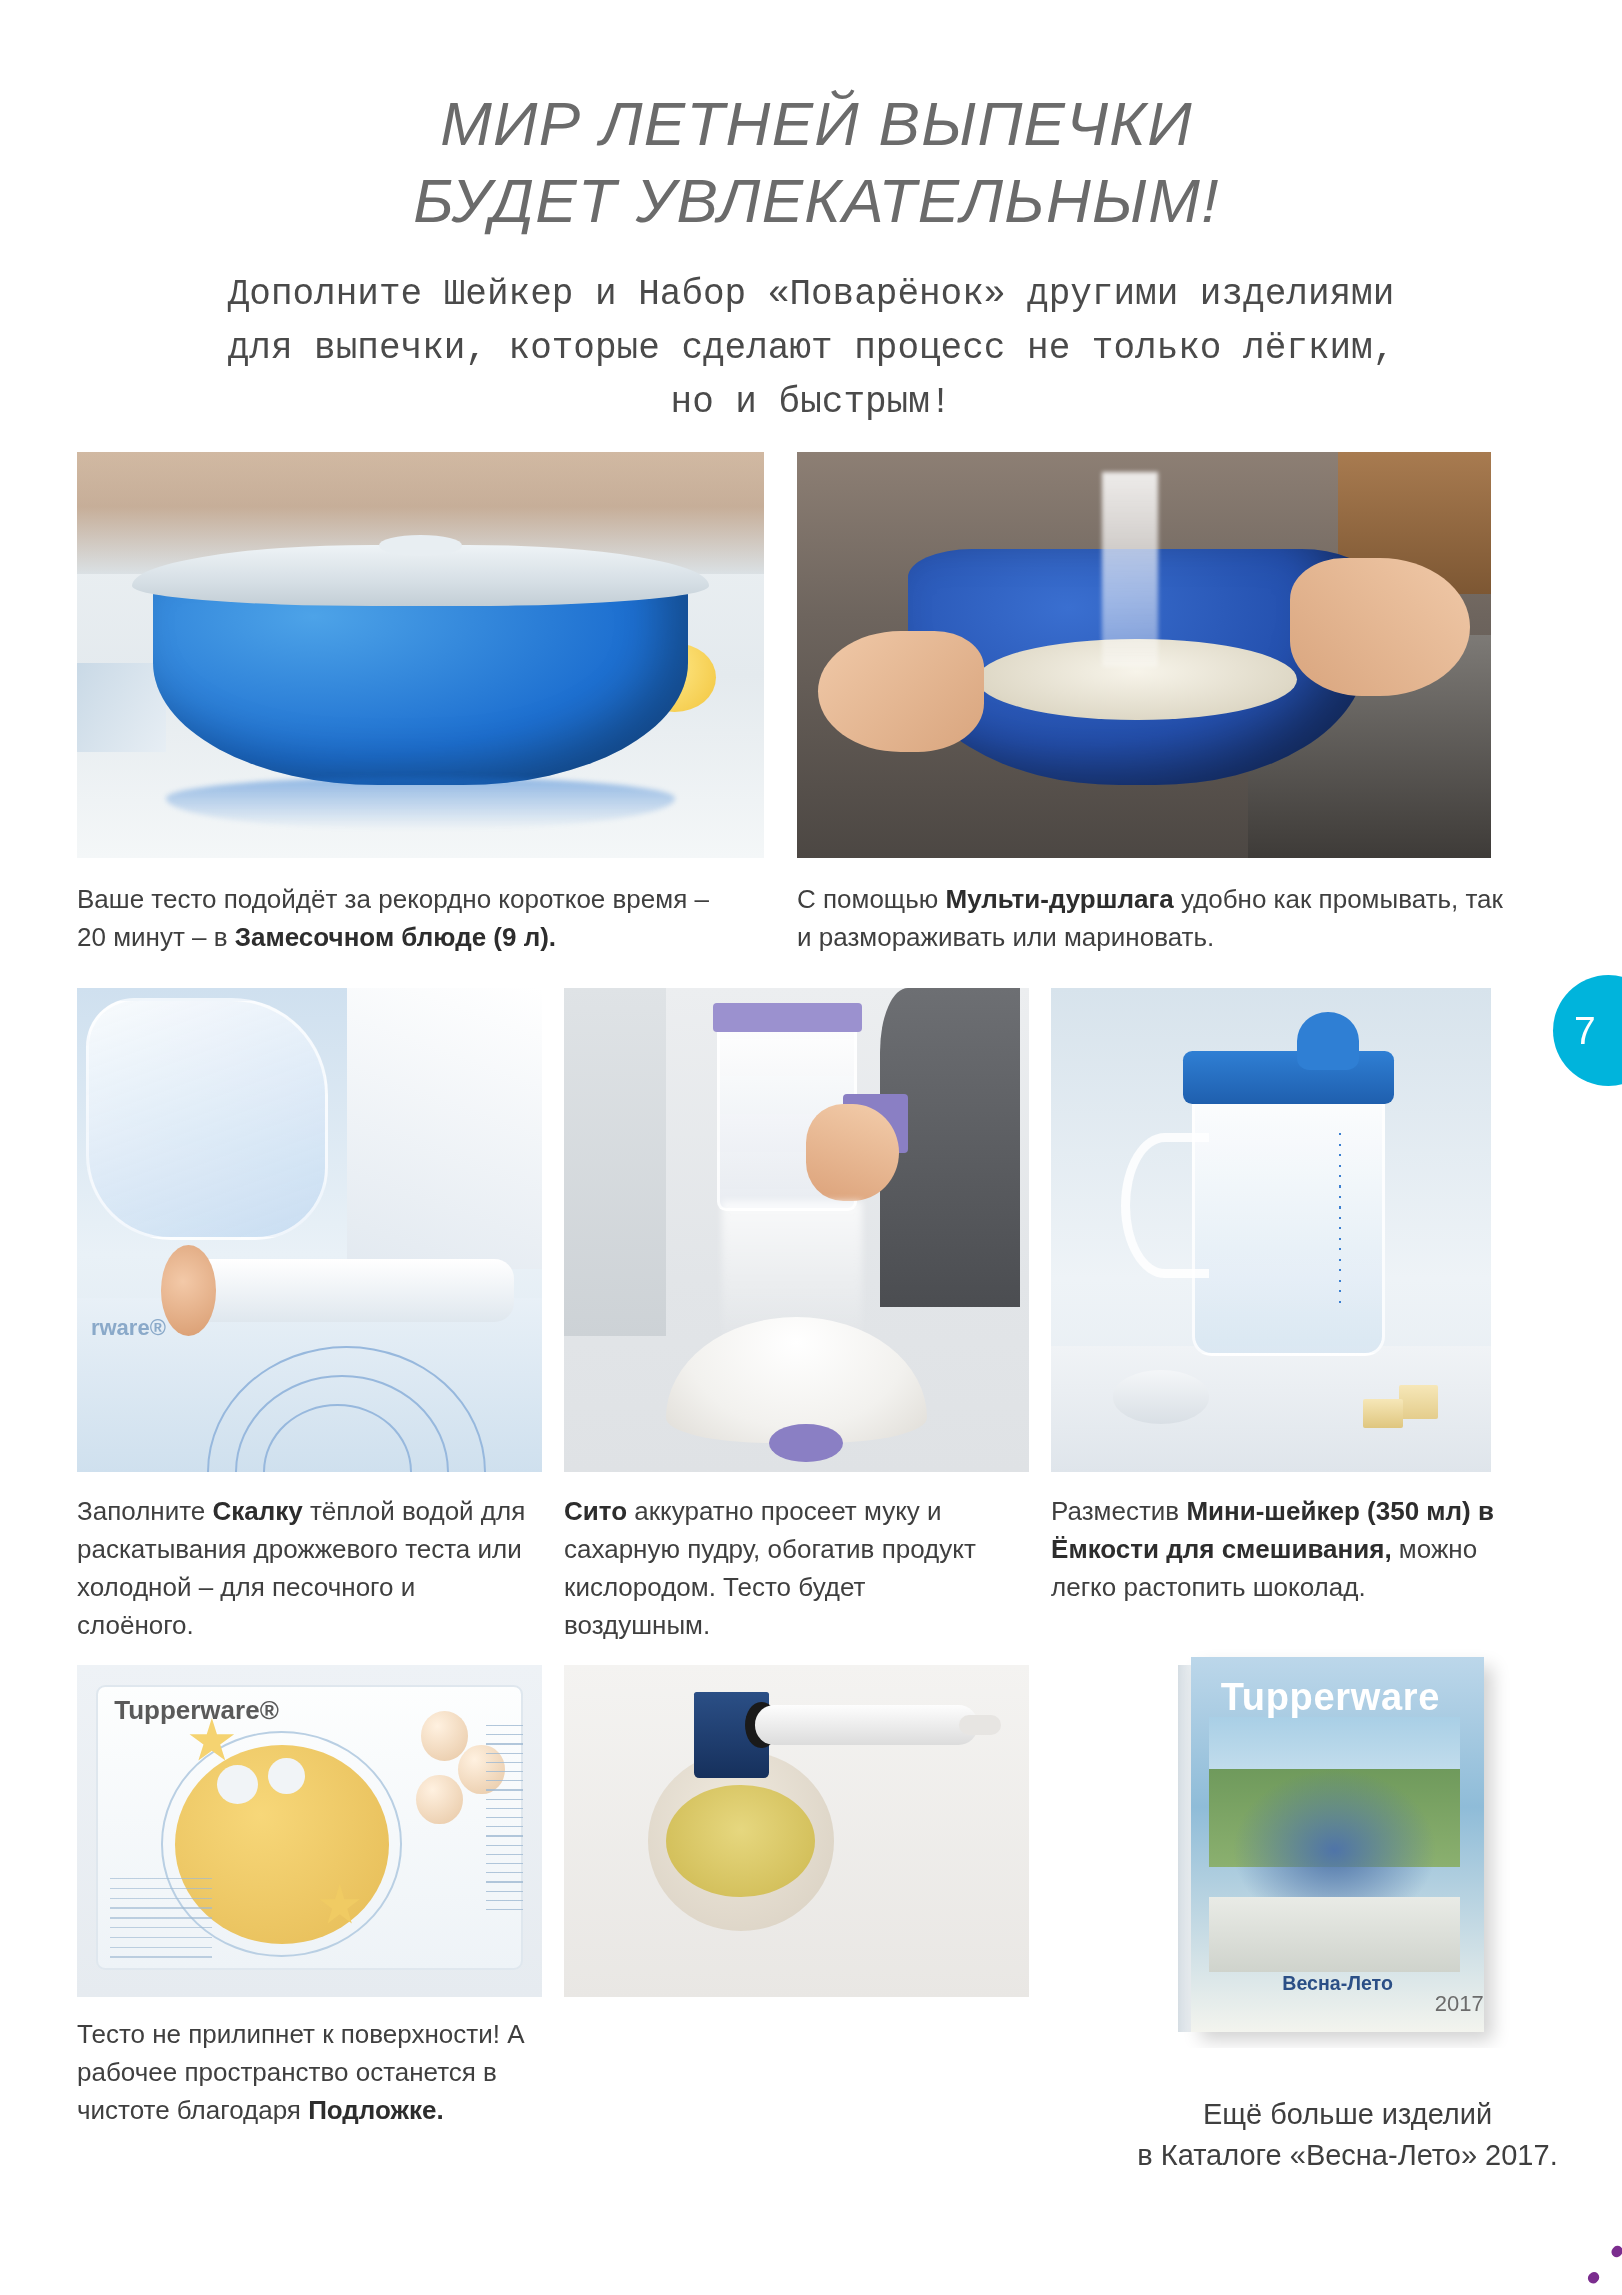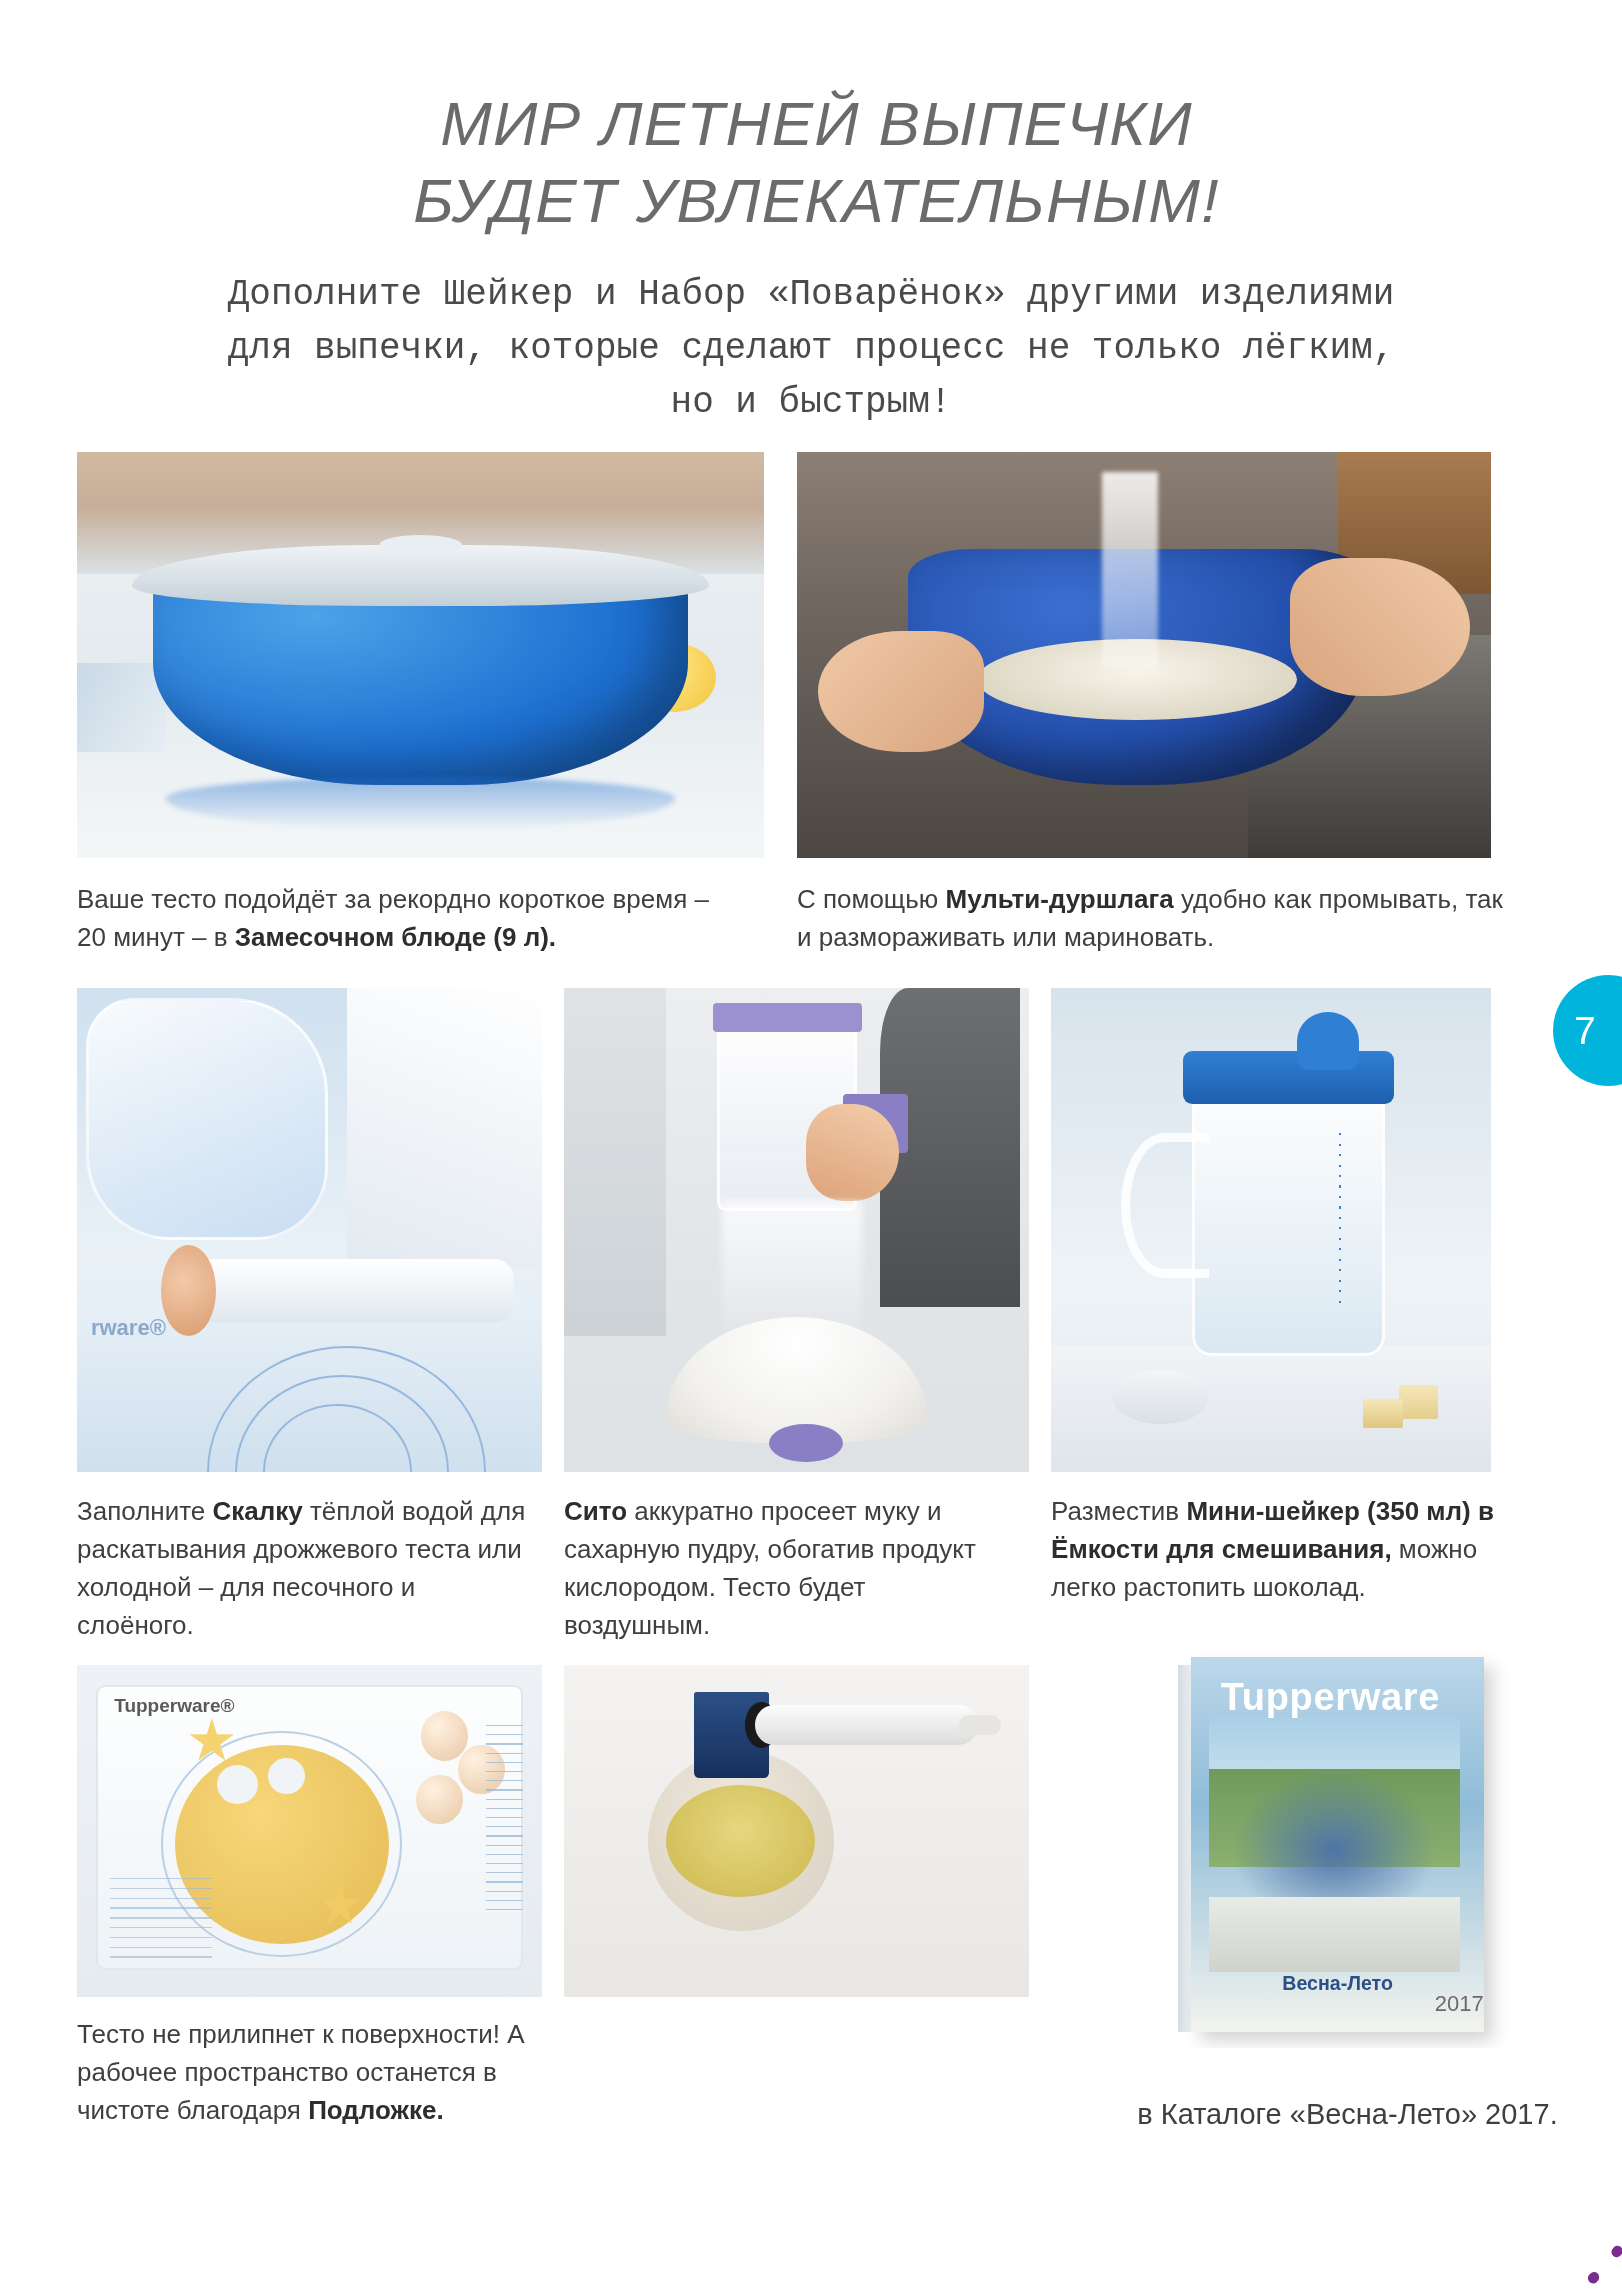--- a/index.html
+++ b/index.html
@@ -283,21 +283,21 @@
     background:#f5d371; clip-path:polygon(50% 0,61% 35%,98% 35%,68% 57%,79% 91%,50% 70%,21% 91%,32% 57%,2% 35%,39% 35%); }
   .p6-star2 { position:absolute; left:52%; top:66%; width:9%; height:13%;
     background:#f0cb63; clip-path:polygon(50% 0,61% 35%,98% 35%,68% 57%,79% 91%,50% 70%,21% 91%,32% 57%,2% 35%,39% 35%); }
   .p6-egg1,.p6-egg2,.p6-egg3 {
     position:absolute; background:radial-gradient(circle at 35% 30%,#fff1e0,#e7c7a4);
     border-radius:50%;
   }
   .p6-egg1 { right:16%; top:14%; width:10%; height:15%; }
   .p6-egg2 { right:8%; top:24%; width:10%; height:15%; }
   .p6-egg3 { right:17%; top:33%; width:10%; height:15%; }
-  .p6-brand { position:absolute; left:8%; top:9%; font-size:19px; font-weight:bold; color:#5a5a5a; }
+  .p6-brand { position:absolute; left:8%; top:9%; font-size:26px; font-weight:bold; color:#5a5a5a; }
   .p6-ruler { position:absolute; right:4%; top:18%; width:8%; height:58%;
     background:repeating-linear-gradient(180deg,#9fb9d2 0 1.3px,transparent 1.3px 9.2px); opacity:.8; }
   .p6-ruler2 { position:absolute; left:7%; bottom:10%; width:22%; height:26%;
     background:repeating-linear-gradient(180deg,#9fb9d2 0 1.3px,transparent 1.3px 9.8px); opacity:.65; }
 
   
   .p7-bg { background:linear-gradient(180deg,#f4f3f1 0%,#e9e7e4 100%); }
   .p7-bowl {
     position:absolute; left:18%; top:26%; width:40%; height:54%;
     background:radial-gradient(ellipse at 45% 35%,#efe9de,#d8cfc0);
@@ -505,17 +505,18 @@
         <div class="p8-year">2017</div>
       </div>
     </div>
   </div>
 
   <svg class="arc" viewBox="0 0 1120 1000">
     <path d="M 1120 300 C 1120 760, 700 980, 330 980 C 180 980, 80 940, 40 880" fill="none" stroke="#7b2d8e" stroke-width="16" stroke-linecap="round" stroke-dasharray="2 52"></path>
   </svg>
 
   <div class="caption" style="left:1099px; top:2094px; width:497px; text-align:center; font-size:29px; line-height:41px;">
+    <div>Ещё больше изделий</div>
     <div>в Каталоге «Весна-Лето» 2017.</div>
   </div>
 
 </div>
 
 
 </body></html>

